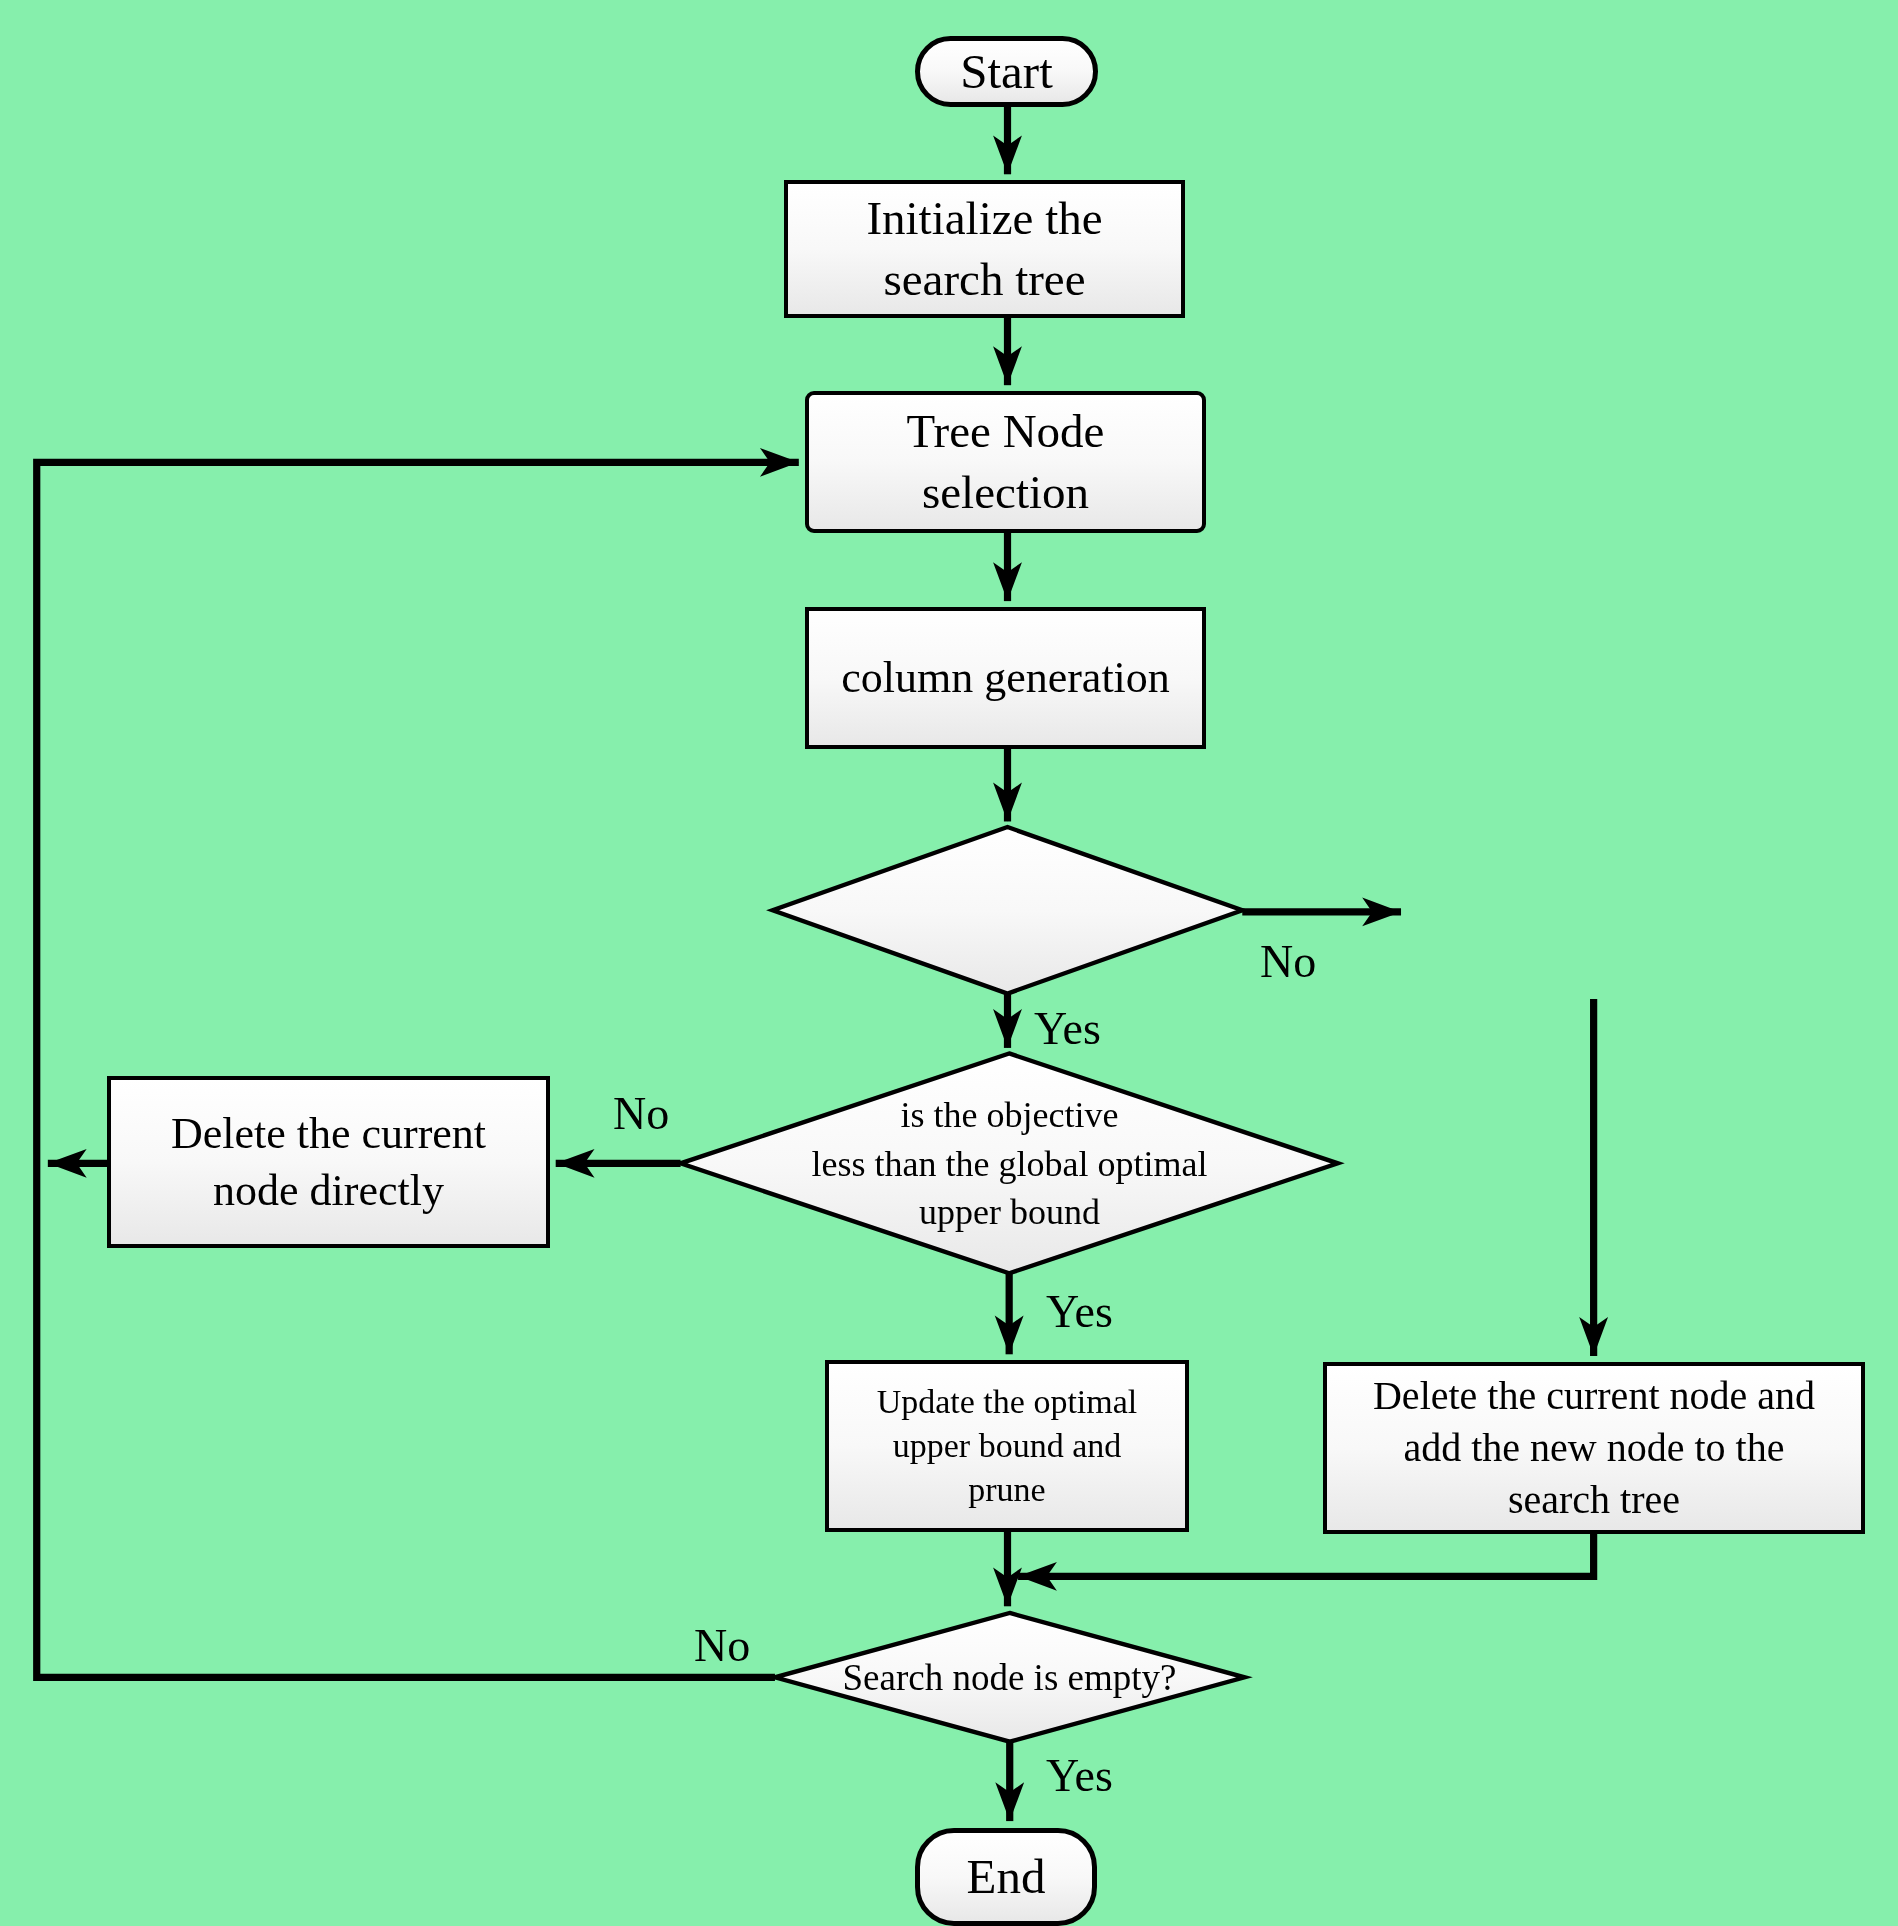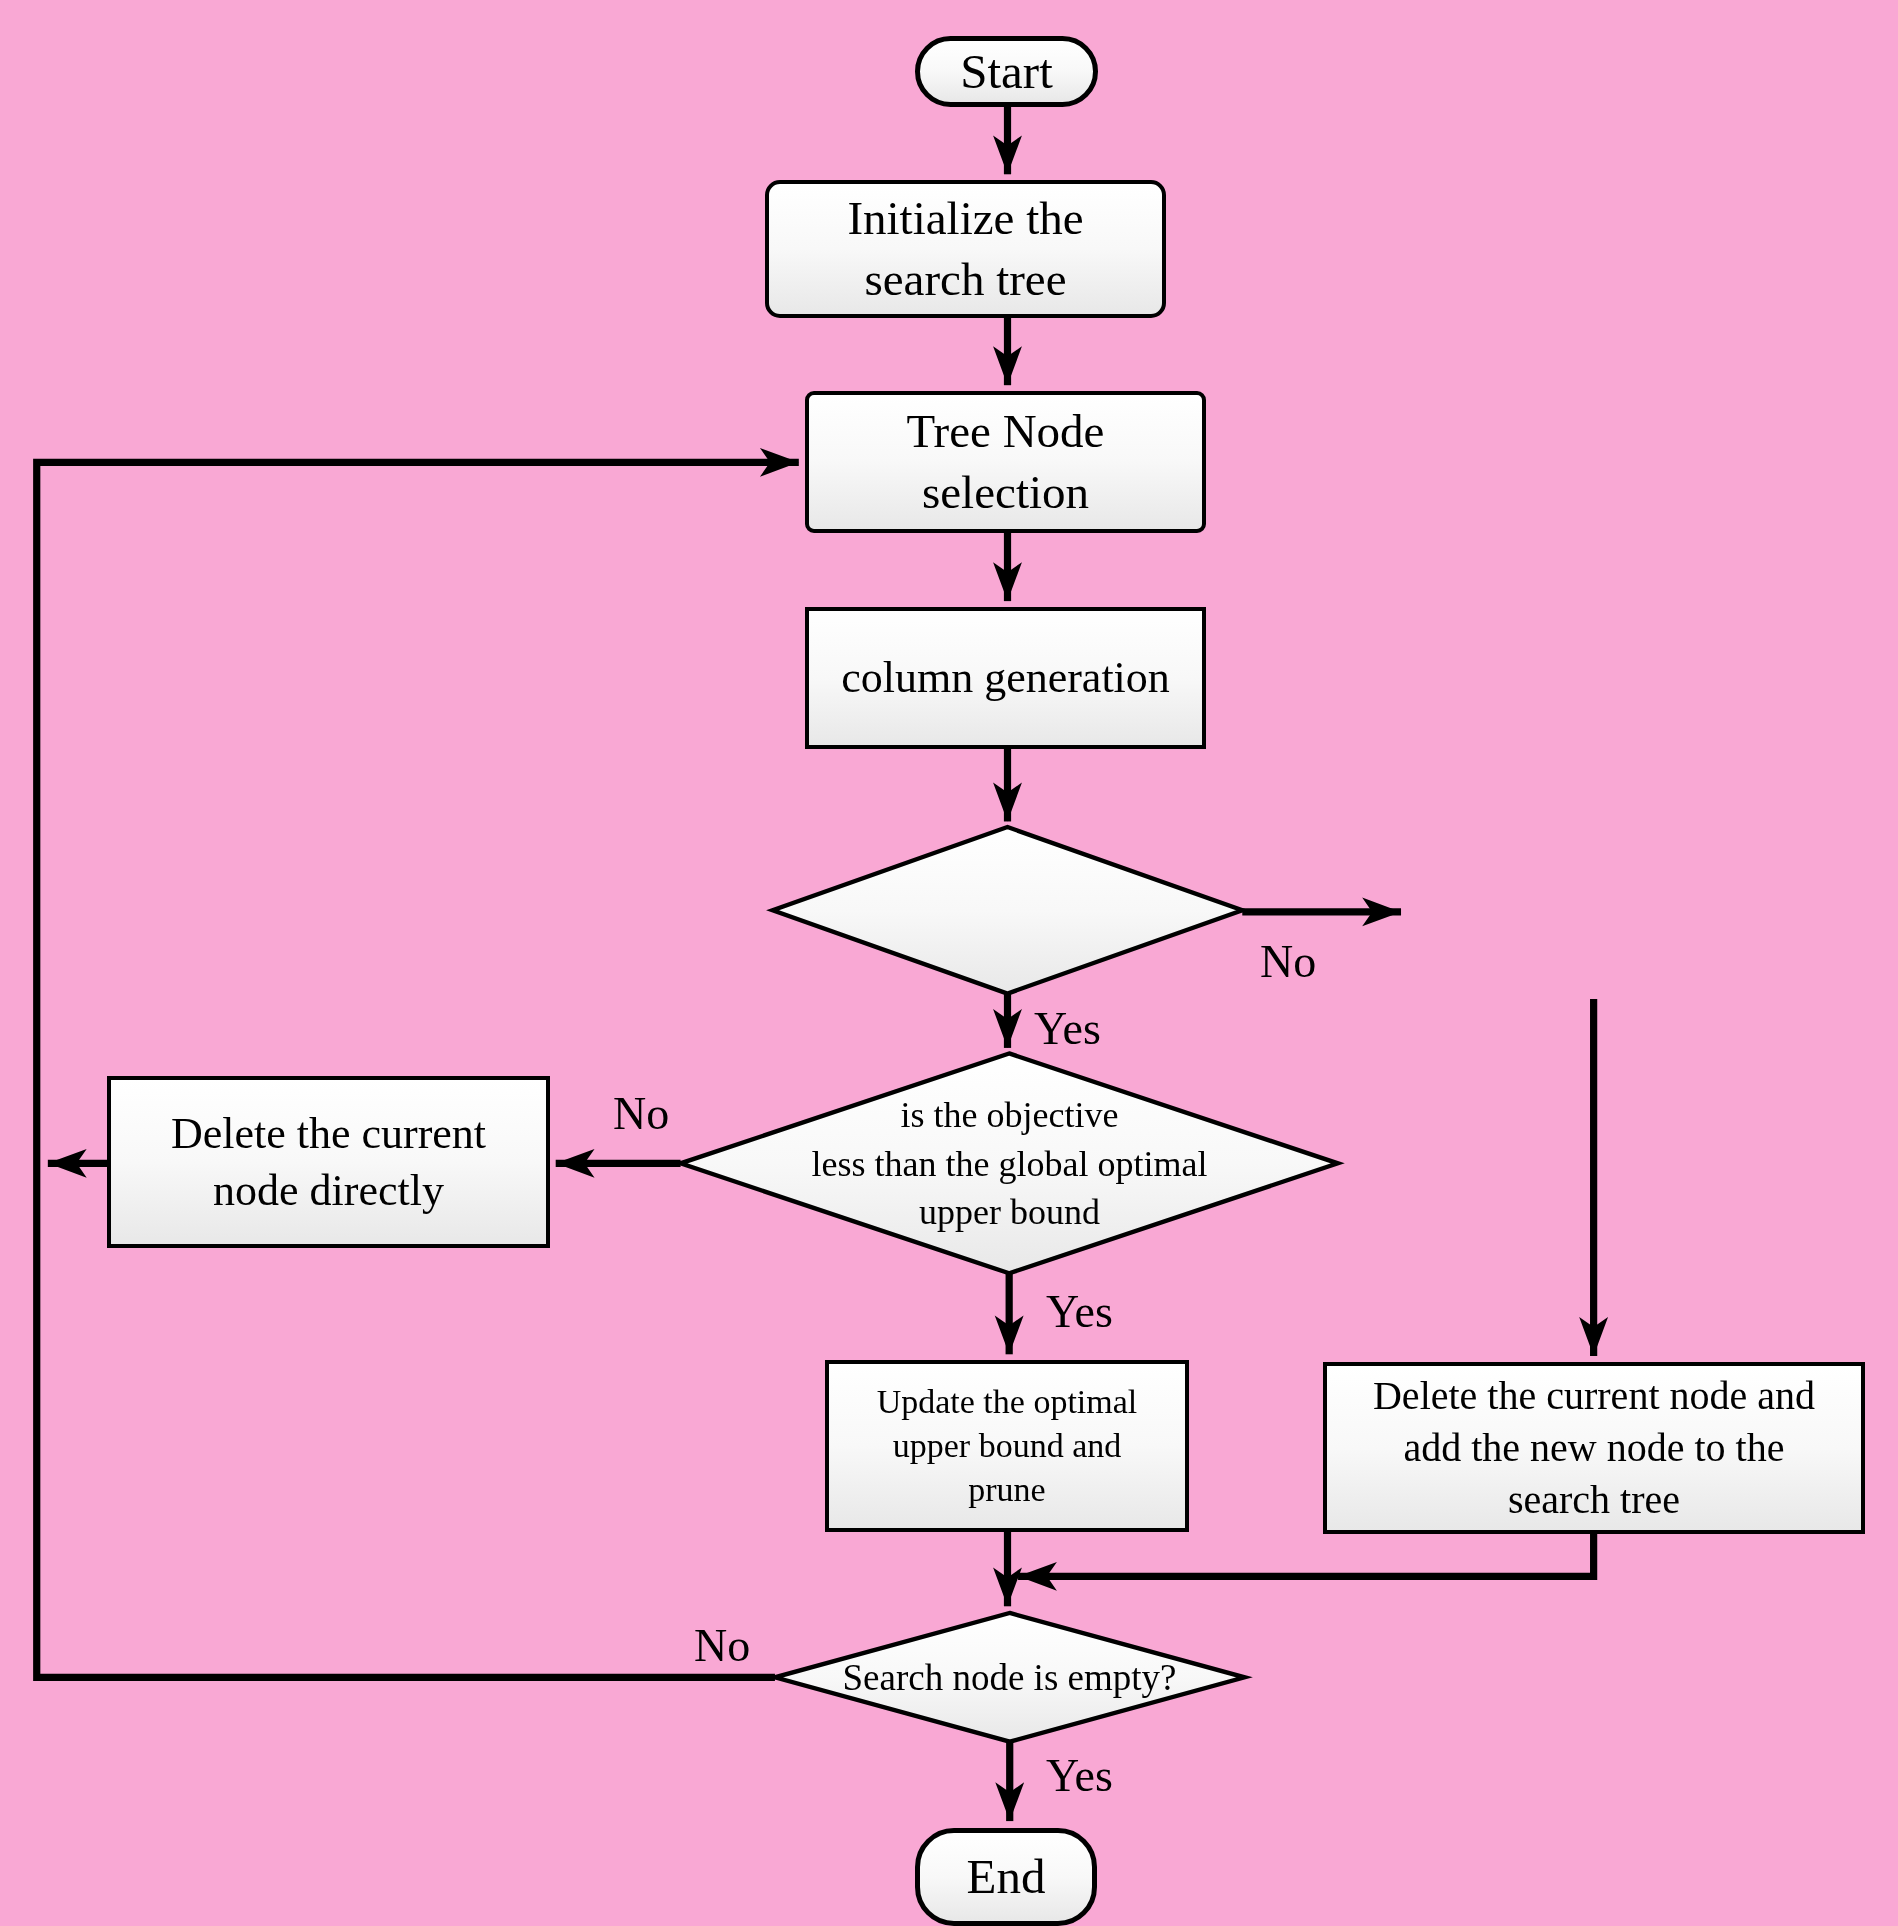--- a/index.html
+++ b/index.html
@@ -4,21 +4,21 @@
 <style>
   html, body {
     margin: 0;
     padding: 0;
     background: #ffffff;
   }
   .canvas {
     position: relative;
     width: 1899px;
     height: 1926px;
-    background: #f9a8d4;
+    background: #86efac;
     font-family: "Liberation Serif", "DejaVu Serif", serif;
     color: #000000;
     overflow: hidden;
   }
   .edges-svg {
     position: absolute;
     left: 0; top: 0;
     width: 1899px;
     height: 1926px;
   }
@@ -48,21 +48,21 @@
     border: none;
   }
   .edge-label {
     position: absolute;
     font-size: 46px;
     line-height: 1;
     white-space: nowrap;
   }
   
   #n-start        { left:915px; top:36px;   width:183px; height:71px; border-radius:36px; font-size:49px; }
-  #n-init         { left:765px; top:180px;  width:401px; height:138px; font-size:47px;border-radius:15px; }
+  #n-init         { left:784px; top:180px;  width:401px; height:138px; font-size:47px; }
   #n-tree         { left:805px; top:391px;  width:401px; height:142px; font-size:47px;border-radius:9px; }
   #n-colgen       { left:805px; top:607px; width:401px; height:142px; font-size:44px; }
   #n-branch       { left:1407px; top:827px; width:374px; height:172px; font-size:46px; }
   #n-del-direct   { left:107px;  top:1076px; width:443px; height:172px; font-size:44px; }
   #n-update       { left:825px; top:1360px; width:364px; height:172px; font-size:34px; line-height:1.3; }
   #n-del-add      { left:1323px; top:1362px; width:542px; height:172px; font-size:40px; line-height:1.3; }
   #n-end          { left:915px; top:1828px; width:182px; height:98px; border-radius:39px; font-size:49px; }
   #d1-label       { left:777px; top:841px; width:461px;  height:139px; font-size:46px; }
   #d2-label       { left:694px; top:1064px; width:631px; height:200px; font-size:36px; line-height:1.35; }
   #d3-label       { left:777px; top:1626px; width:465px;  height:102px; font-size:37px; }

